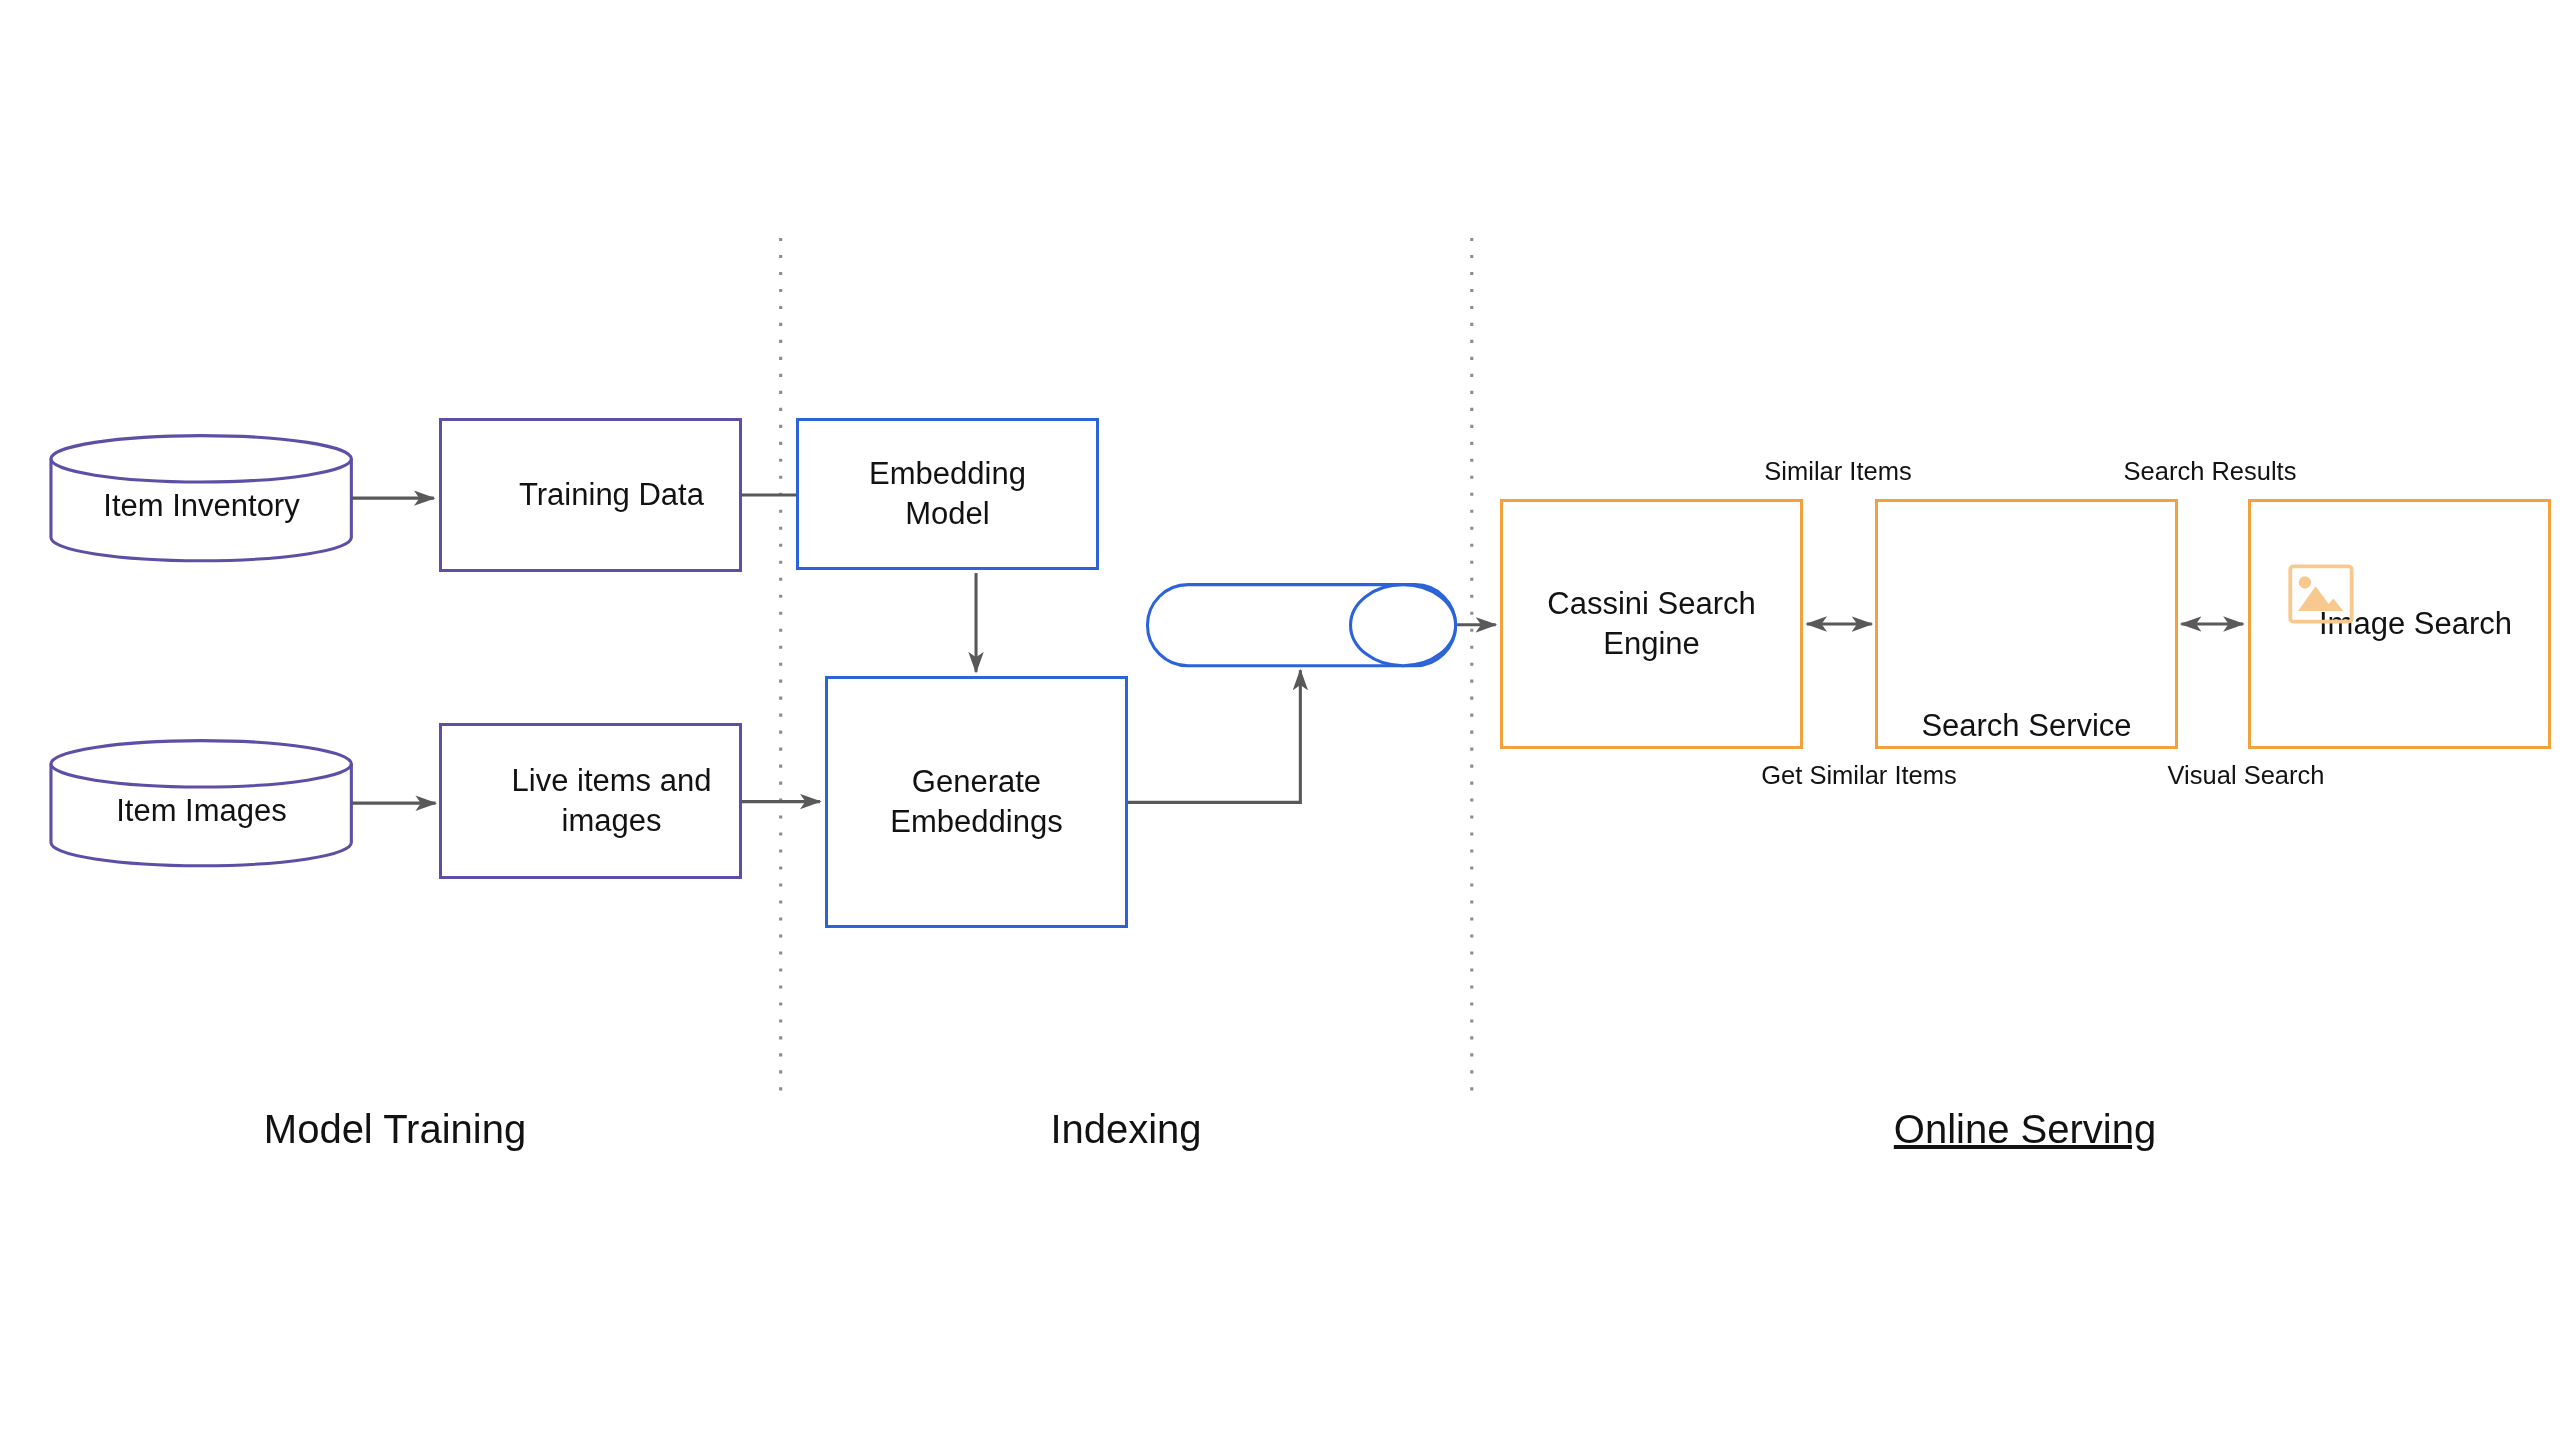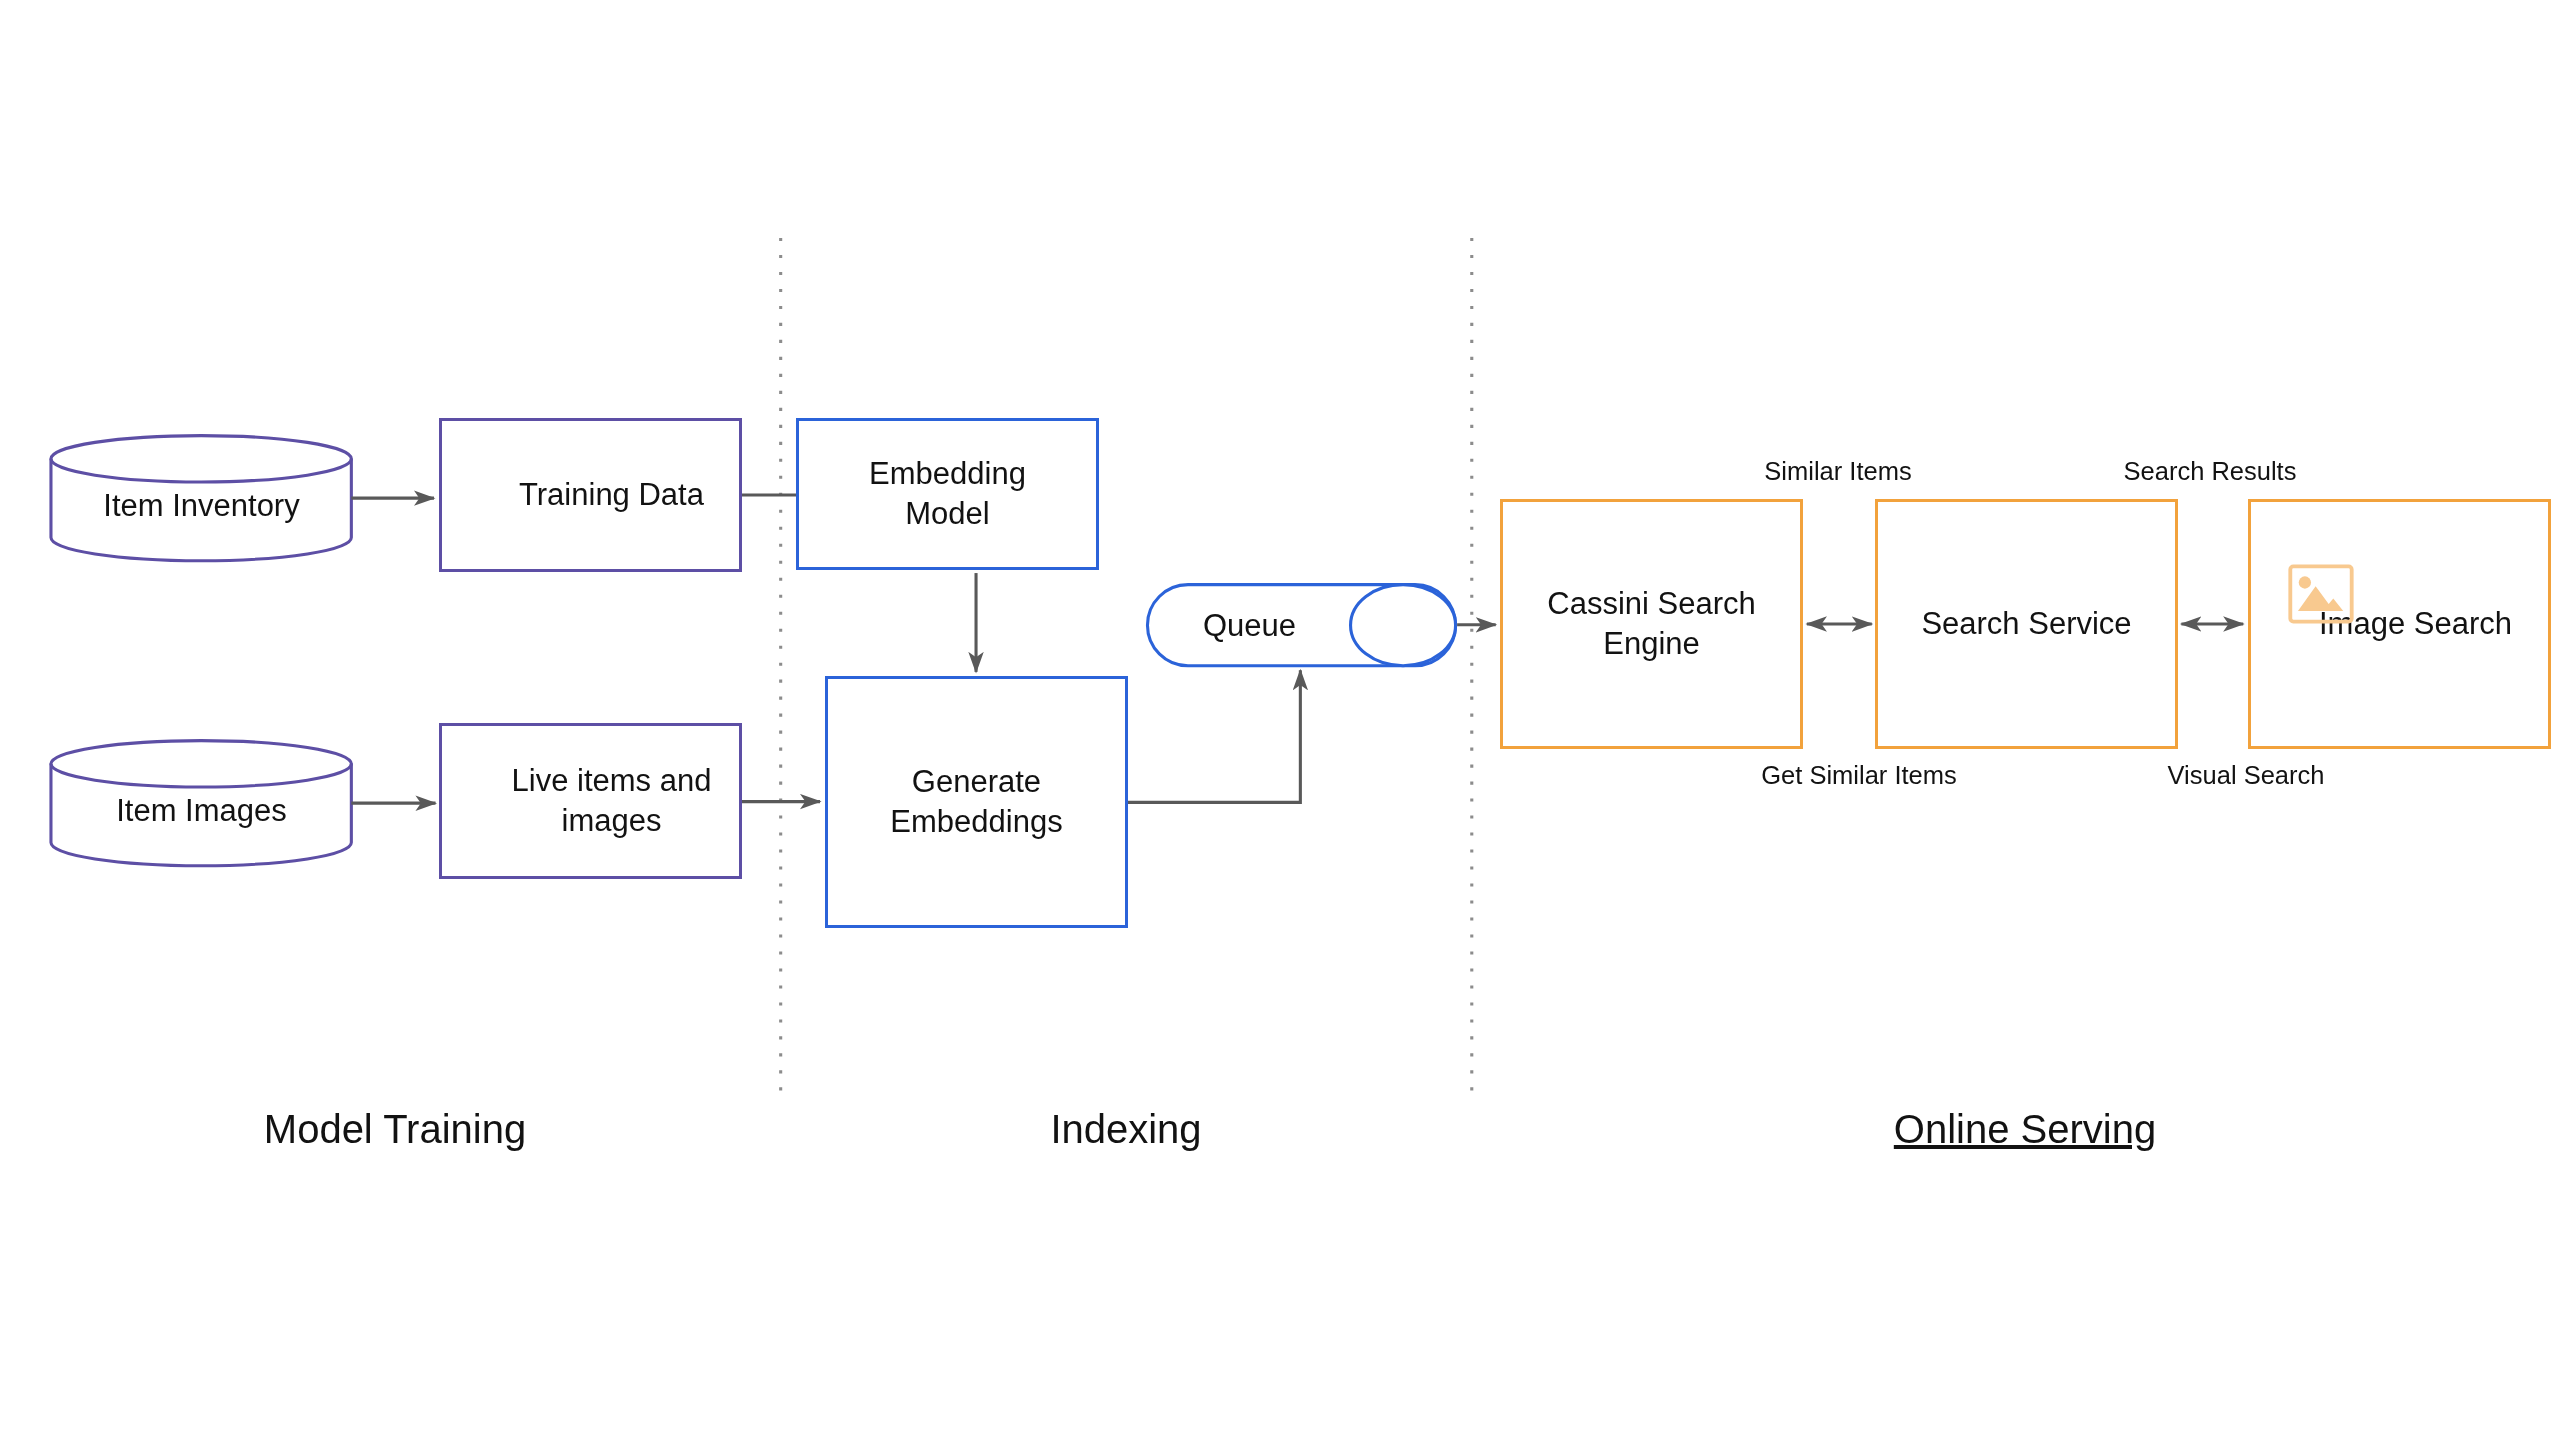--- a/index.html
+++ b/index.html
@@ -130,29 +130,26 @@
   </div>
 
   <div class="node blue" style="left:796px; top:418px; width:303px; height:152px;">
     <span class="node-label w300">Embedding Model</span>
   </div>
 
   <div class="node blue" style="left:825px; top:676px; width:303px; height:252px;">
     <span class="node-label w320">Generate Embeddings</span>
   </div>
 
-  <div class="queue-label" style="left:1147px; top:585px; width:205px; height:81px;">
-    <span>Queue</span>
-  </div>
 
   <div class="node orange" style="left:1500px; top:499px; width:303px; height:250px;">
     <span class="node-label w330">Cassini Search Engine</span>
   </div>
 
-  <div class="node orange" style="left:1875px; top:499px; width:303px; height:250px;">
+  <div class="node orange" style="left:1875px; top:499px; width:303px; height:250px;align-items:flex-end;">
     <span class="node-label">Search Service</span>
   </div>
 
   <div class="node orange" style="left:2248px; top:499px; width:303px; height:250px;padding-left:32px;">
     <svg class="img-icon" viewBox="0 0 86 78">
       <rect x="3" y="3" width="80" height="72" rx="4" fill="none" stroke="#F8C98F" stroke-width="5"></rect>
       <circle cx="22" cy="24" r="8" fill="#F8C98F"></circle>
       <path d="M13,61 L36,29 L53,52 L59,45 L72,61 Z" fill="#F8C98F"></path>
     </svg>
     <span class="node-label">Image Search</span>

